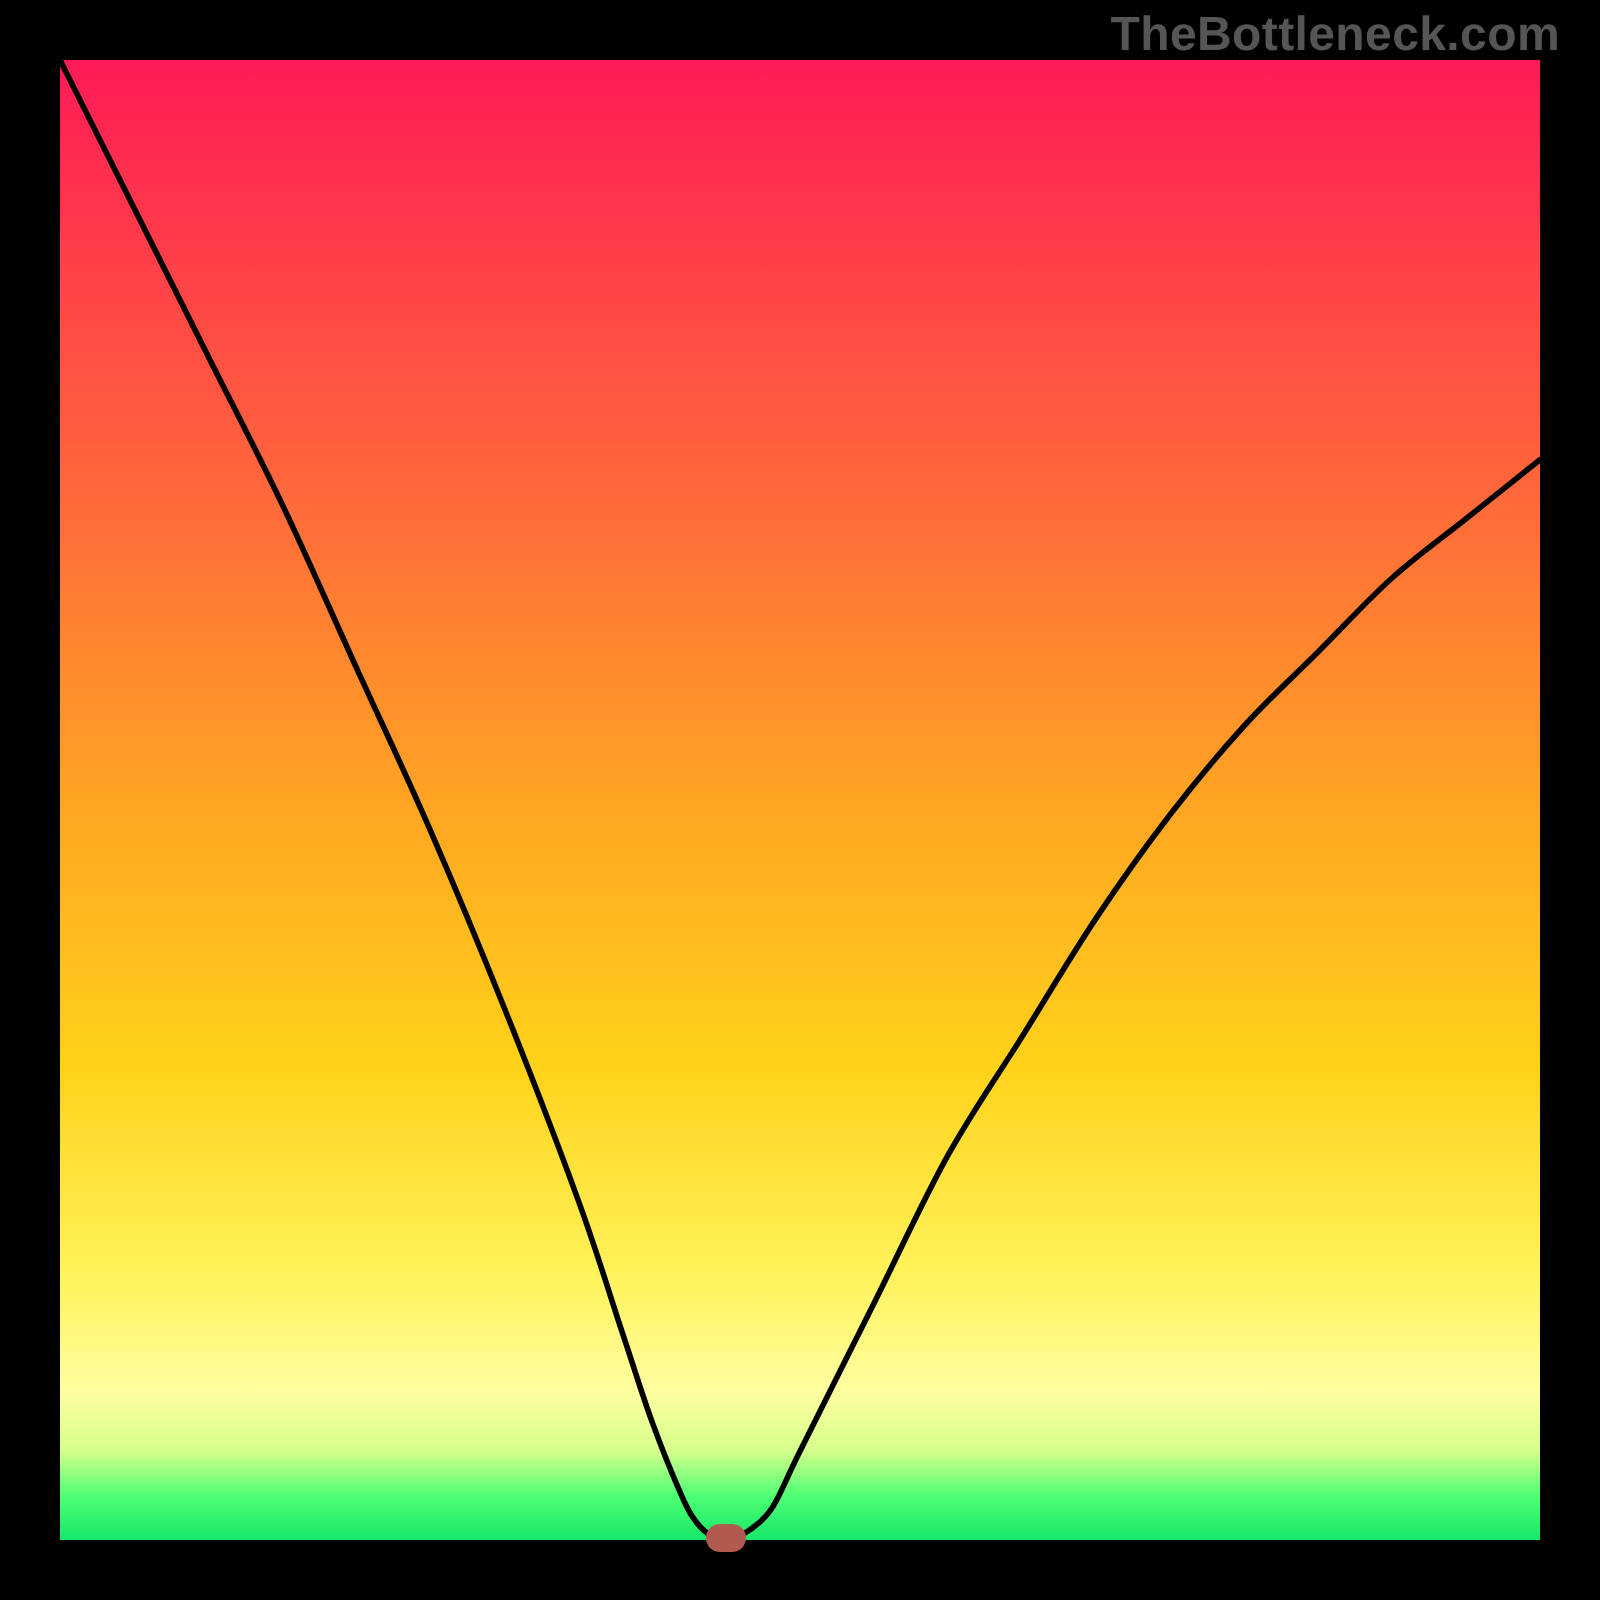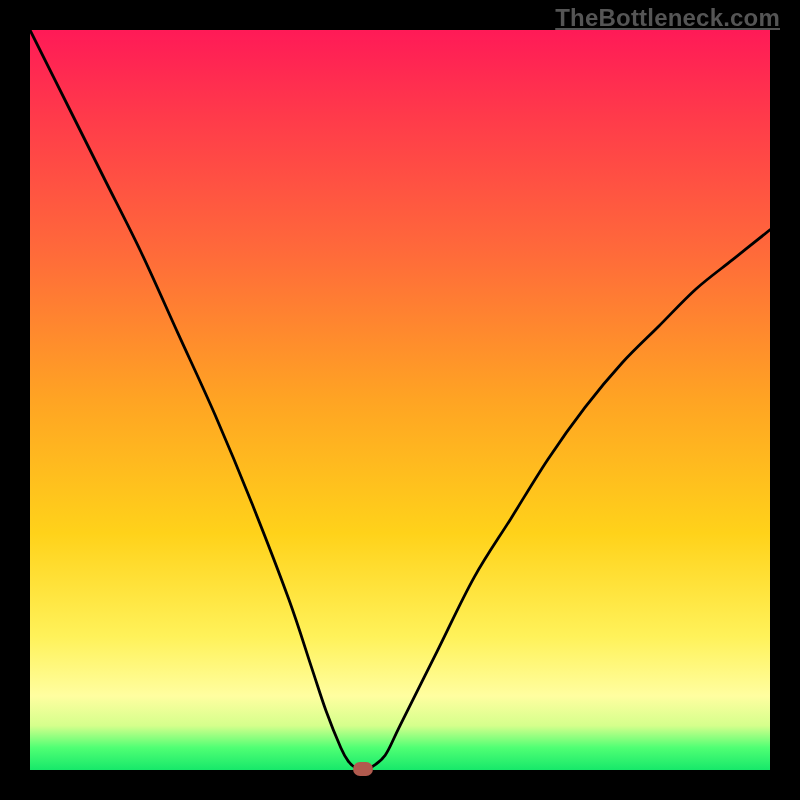--- a/index.html
+++ b/index.html
@@ -18,21 +18,20 @@
   }
   .watermark {
     position: absolute;
     top: 4px;
     right: 20px;
     color: #555;
     font-size: 24px;
     font-weight: 600;
     letter-spacing: 0.2px;
     z-index: 10;
-    text-decoration: underline;
   }
   .plot {
     position: absolute;
     left: 30px;
     top: 30px;
     width: 740px;
     height: 740px;
   }
   .gradient {
     position: absolute;

